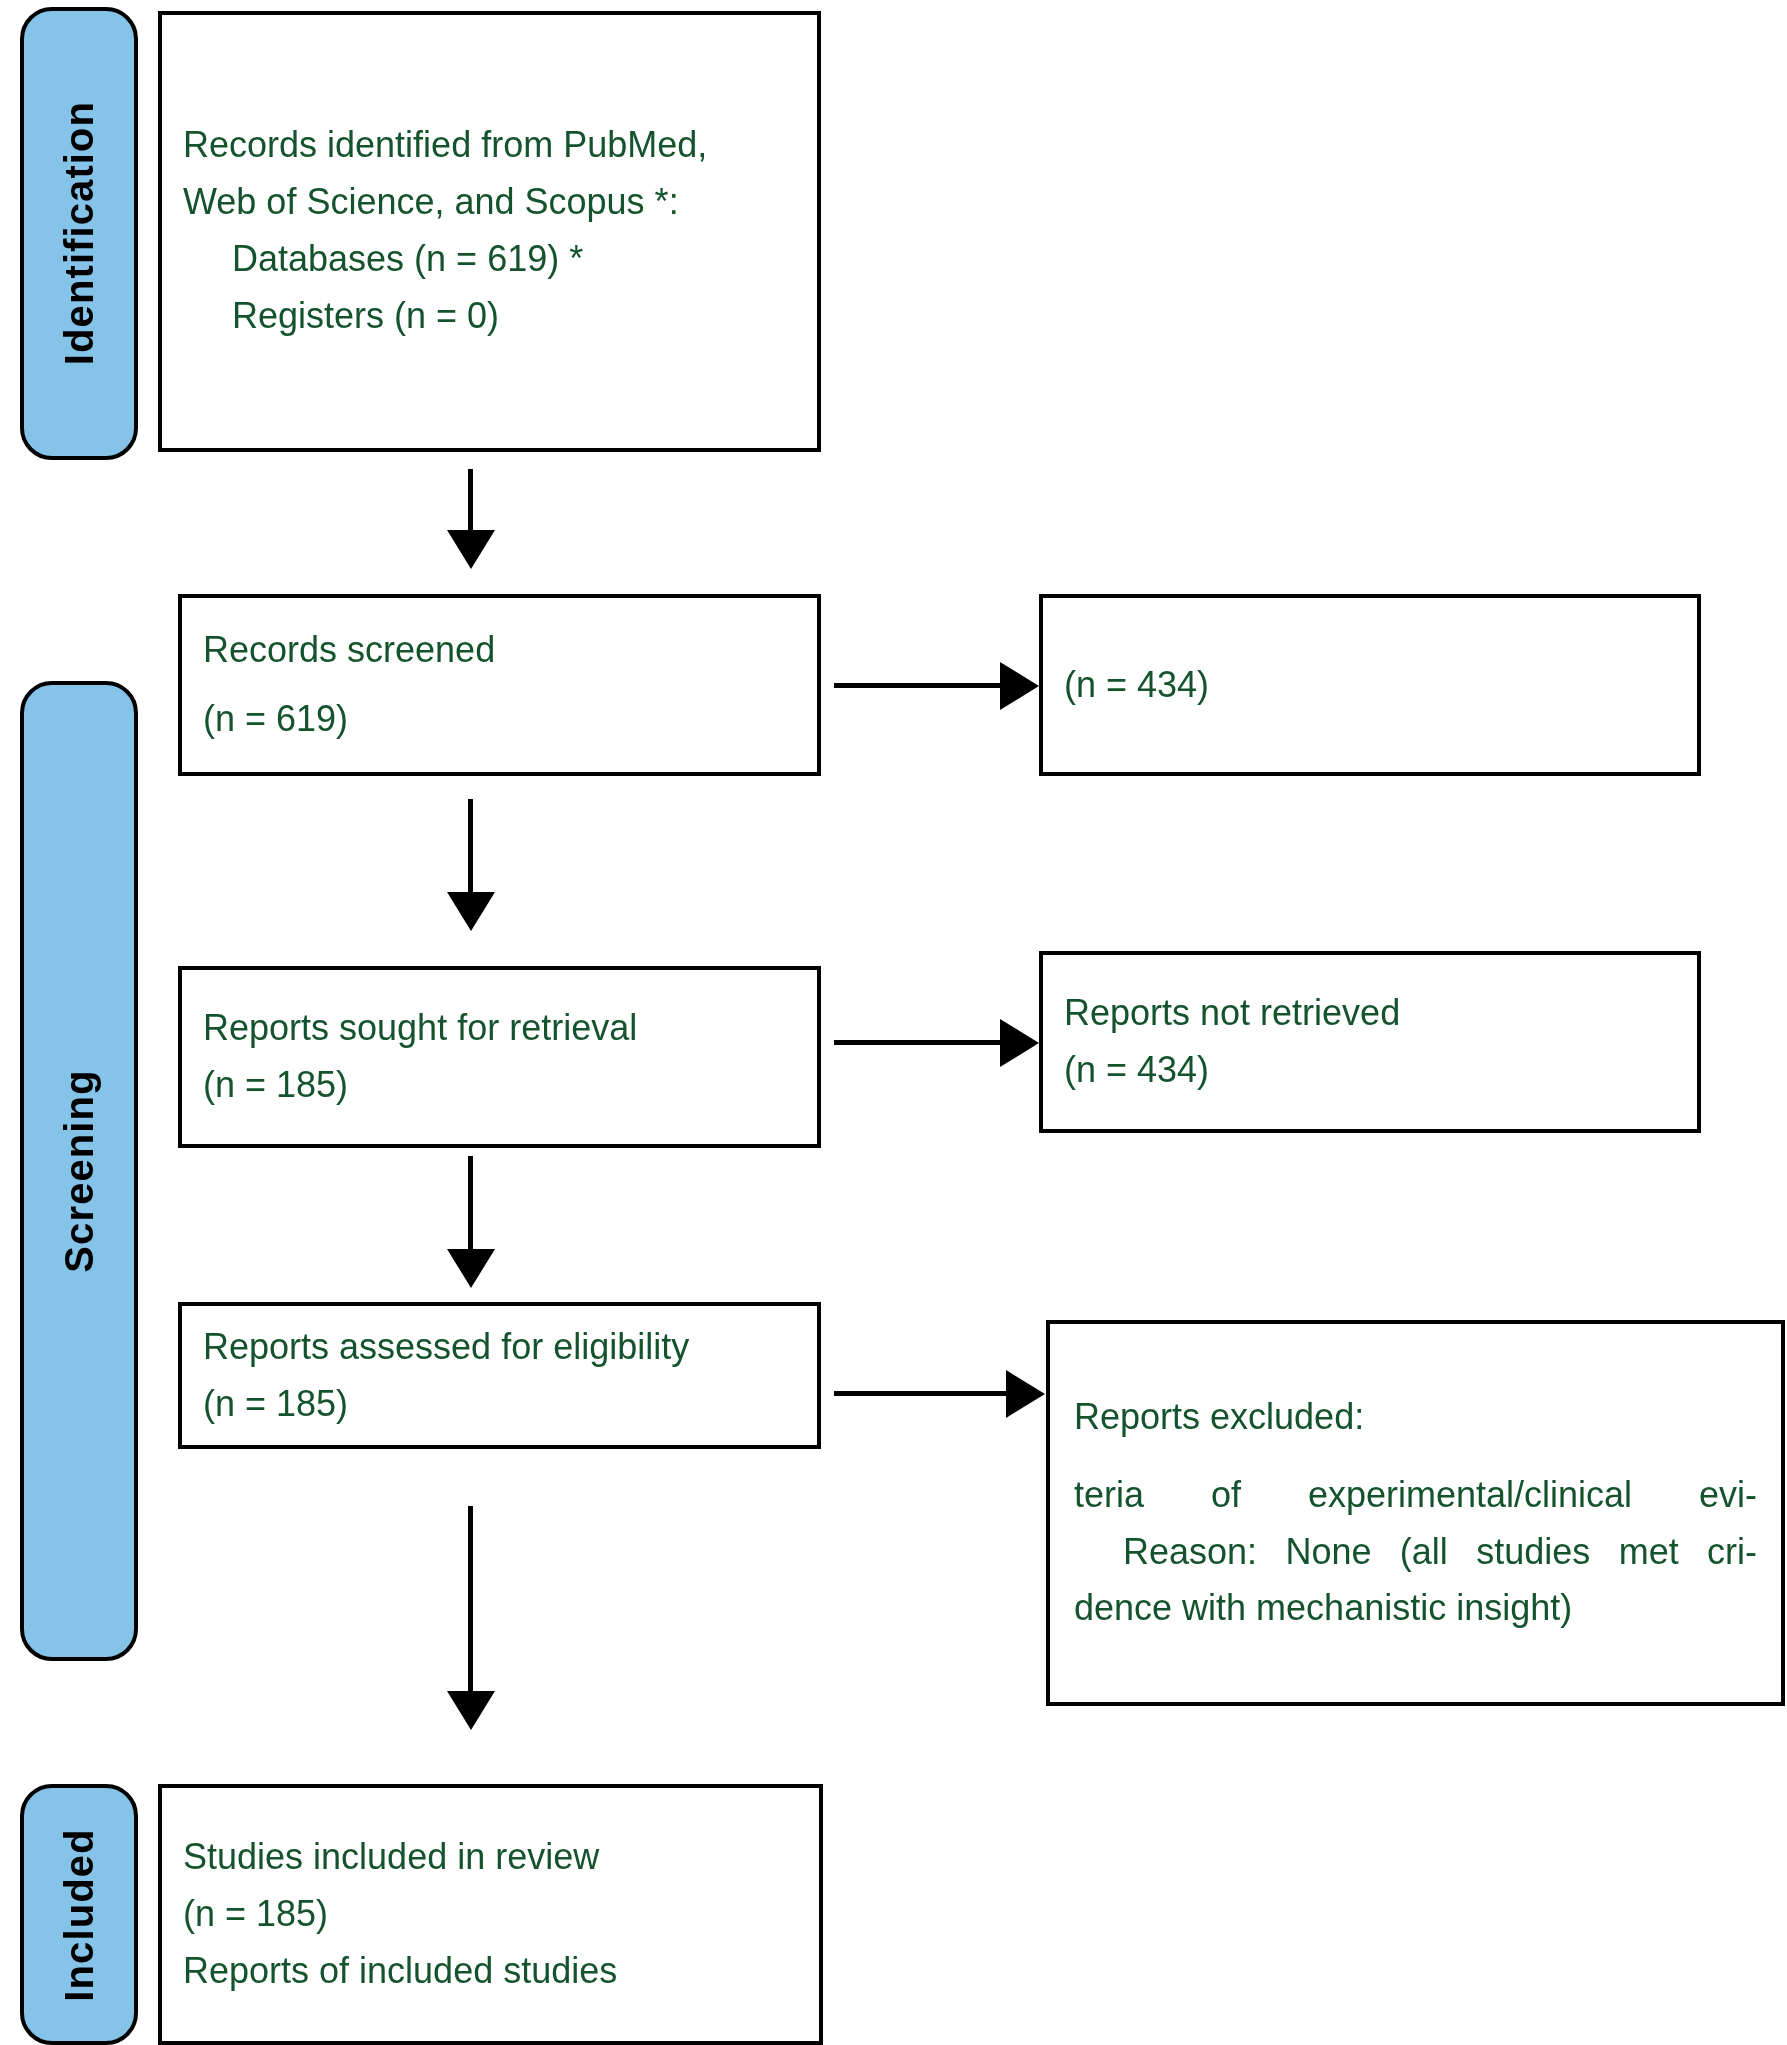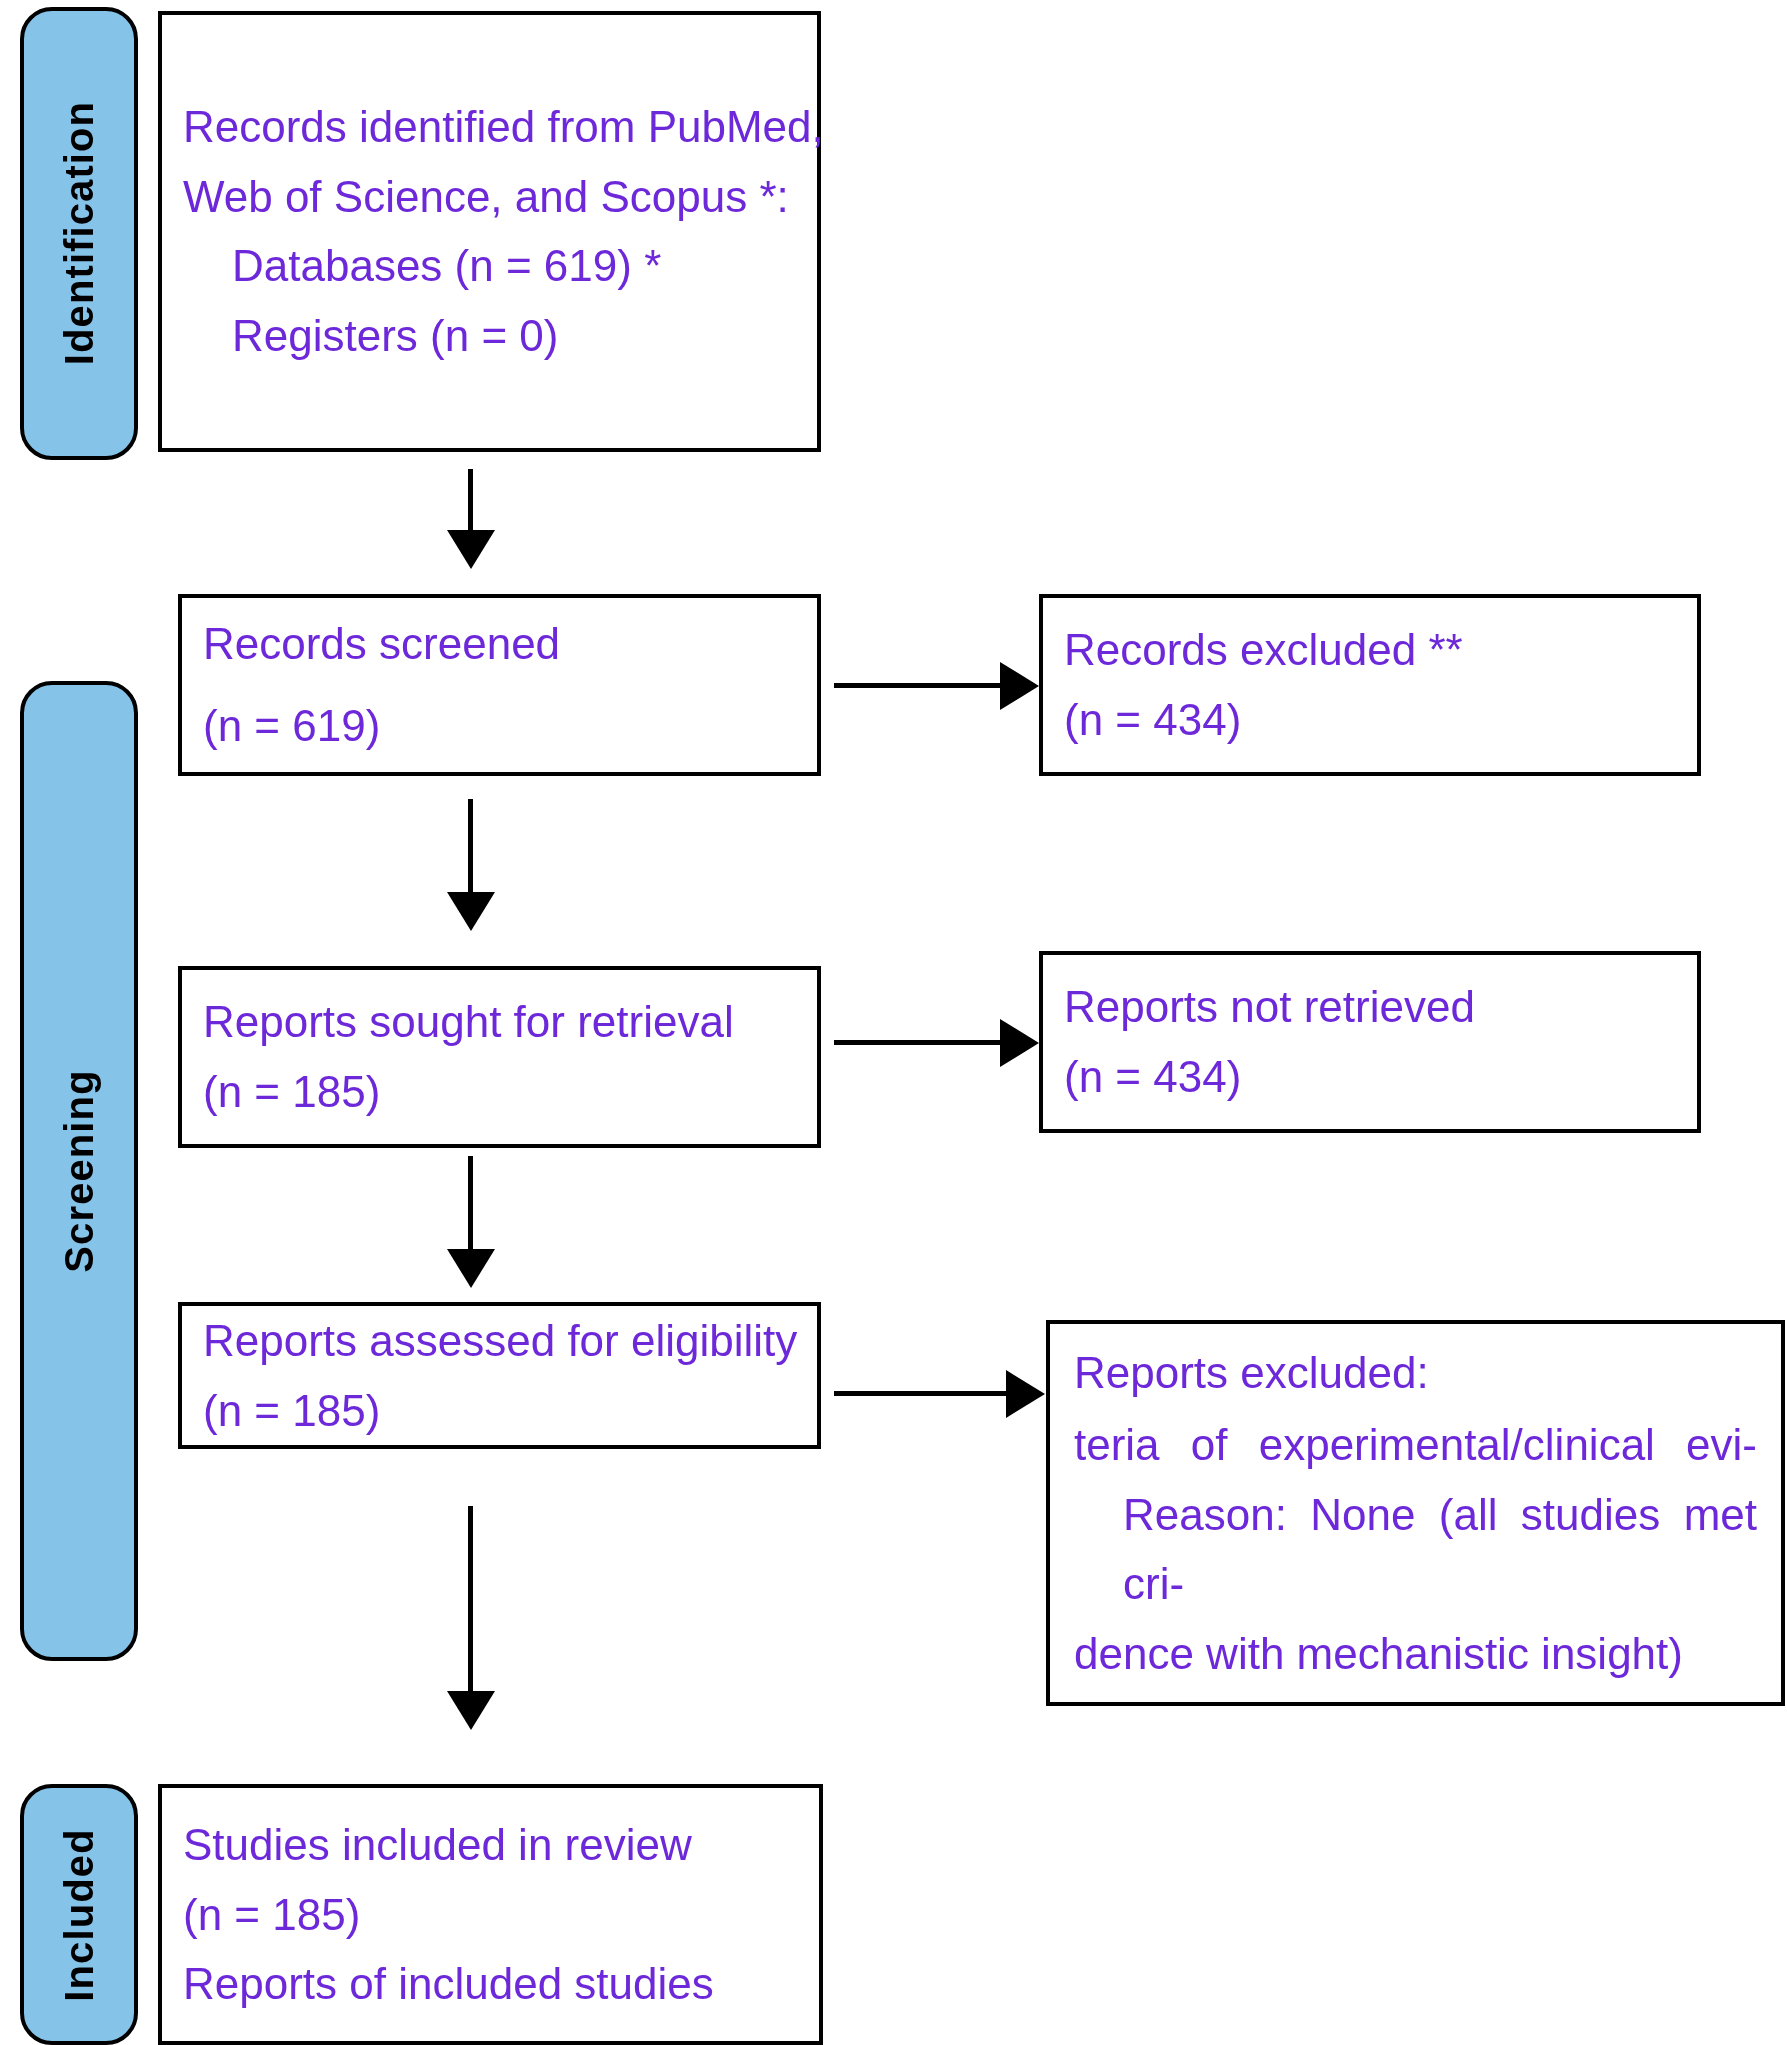--- a/index.html
+++ b/index.html
@@ -44,23 +44,23 @@
     position: absolute;
     background: #ffffff;
     border: 4.8px solid #000000;
     box-sizing: border-box;
     padding: 13.7px 21px;
     display: flex;
     flex-direction: column;
     justify-content: center;
   }
   .pline {
-    font-size: 44px;
+    font-size: 36px;
     line-height: 1.58;
-    color: #6d28d9;
+    color: #14532d;
     white-space: nowrap;
   }
   .pline.indent {
     padding-left: 49px;
   }
   .pline.just {
     white-space: normal;
     text-align: justify;
     text-align-last: justify;
   }
@@ -149,21 +149,20 @@
     <div class="pline">Records screened</div>
     <div class="pline">(n = 619)</div>
   </div>
 
   <div class="h-arrow" style="left:834px; top:661px; width:205px; height:49px;">
     <div class="shaft" style="width:169px;"></div>
     <div class="head"></div>
   </div>
 
   <div class="pbox" style="left:1039px; top:594px; width:662px; height:182px;">
-    <div class="pline">Records excluded **</div>
     <div class="pline">(n = 434)</div>
   </div>
 
   <div class="v-arrow" style="left:446px; top:799px; width:49px; height:132px;">
     <div class="shaft" style="height:94px;"></div>
     <div class="head"></div>
   </div>
 
   <div class="pbox" style="left:178px; top:951px; width:643px; height:182px;margin-top:15px;">
     <div class="pline">Reports sought for retrieval</div>

